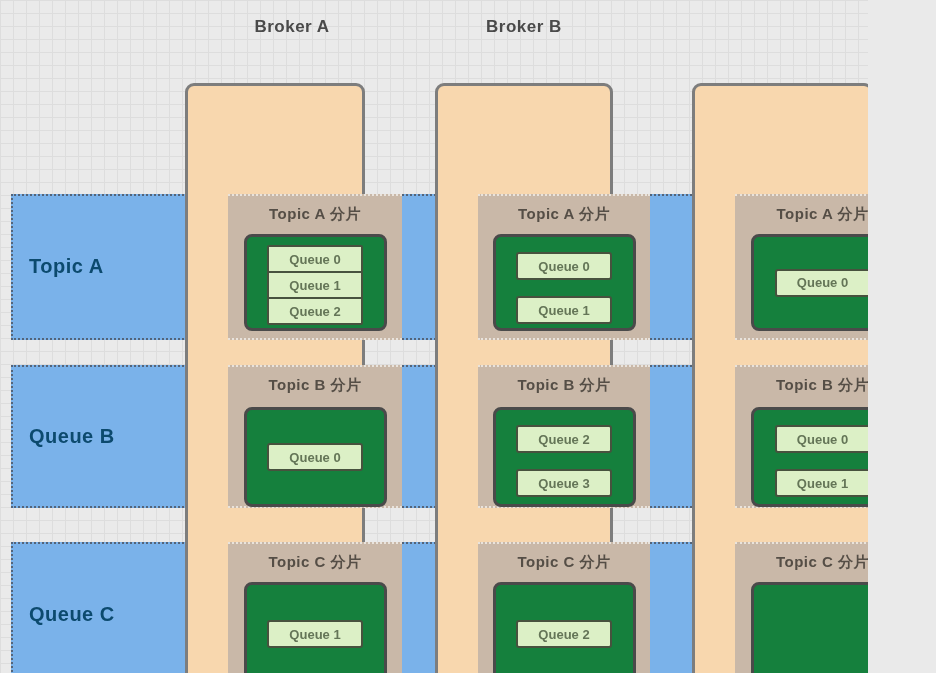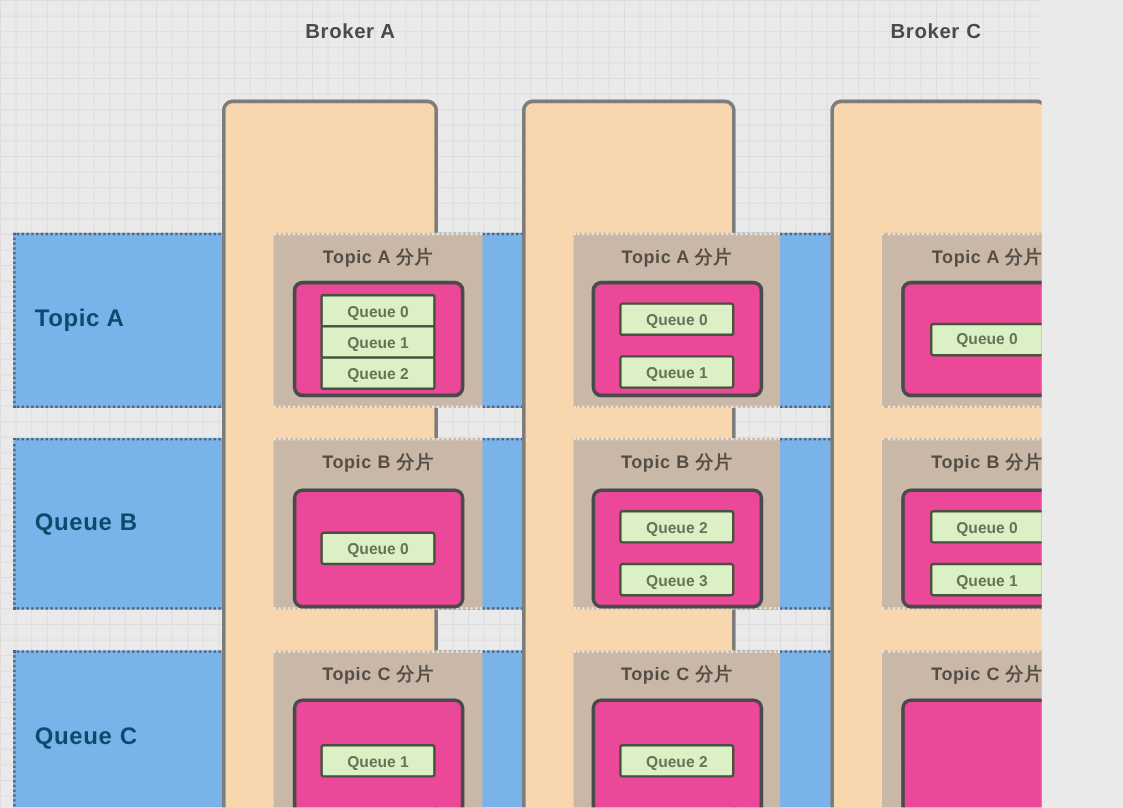--- a/index.html
+++ b/index.html
@@ -50,21 +50,21 @@
   .cell.colx-c{left:695px;width:175px;}
   .cell.rowy-a{top:194px;height:146px;}
   .cell.rowy-b{top:365px;height:143px;}
   .cell.rowy-c{top:542px;height:146px;}
 
   .cell-label{
     text-align:center;font-weight:bold;font-size:15px;color:#554e46;
     margin-top:9px;height:18px;letter-spacing:.5px;
   }
   .qbox{
-    background:#ec4899;border:3px solid #4a4a4a;border-radius:8px;
+    background:#15803d;border:3px solid #4a4a4a;border-radius:8px;
     margin:11px auto 0 auto;width:143px;box-sizing:border-box;
     display:flex;flex-direction:column;align-items:center;
   }
   .rowy-a .qbox{height:97px;}
   .rowy-b .qbox{height:100px;margin-top:13px;}
   .rowy-c .qbox{height:122px;}
 
   .queue{
     width:96px;height:28px;box-sizing:border-box;flex-shrink:0;
     background:#dcf0c6;border:2px solid #47523e;border-radius:3px;
@@ -78,21 +78,21 @@
   .q-spaced .queue + .queue{margin-top:16px;}
   .q-center{justify-content:center;}
   .q-top{padding-top:35px;}
 </style>
 </head>
 <body>
 
 <div class="stage">
 
   <div class="broker-header" id="hdr-a">Broker A</div>
-  <div class="broker-header" id="hdr-c">Broker C</div>
+  <div class="broker-header" id="hdr-b">Broker B</div>
 
   <div class="band" id="band-a">
     <div class="topic-label">Topic A</div>
   </div>
   <div class="band" id="band-b">
     <div class="topic-label">Queue B</div>
   </div>
   <div class="band" id="band-c">
     <div class="topic-label">Queue C</div>
   </div>

